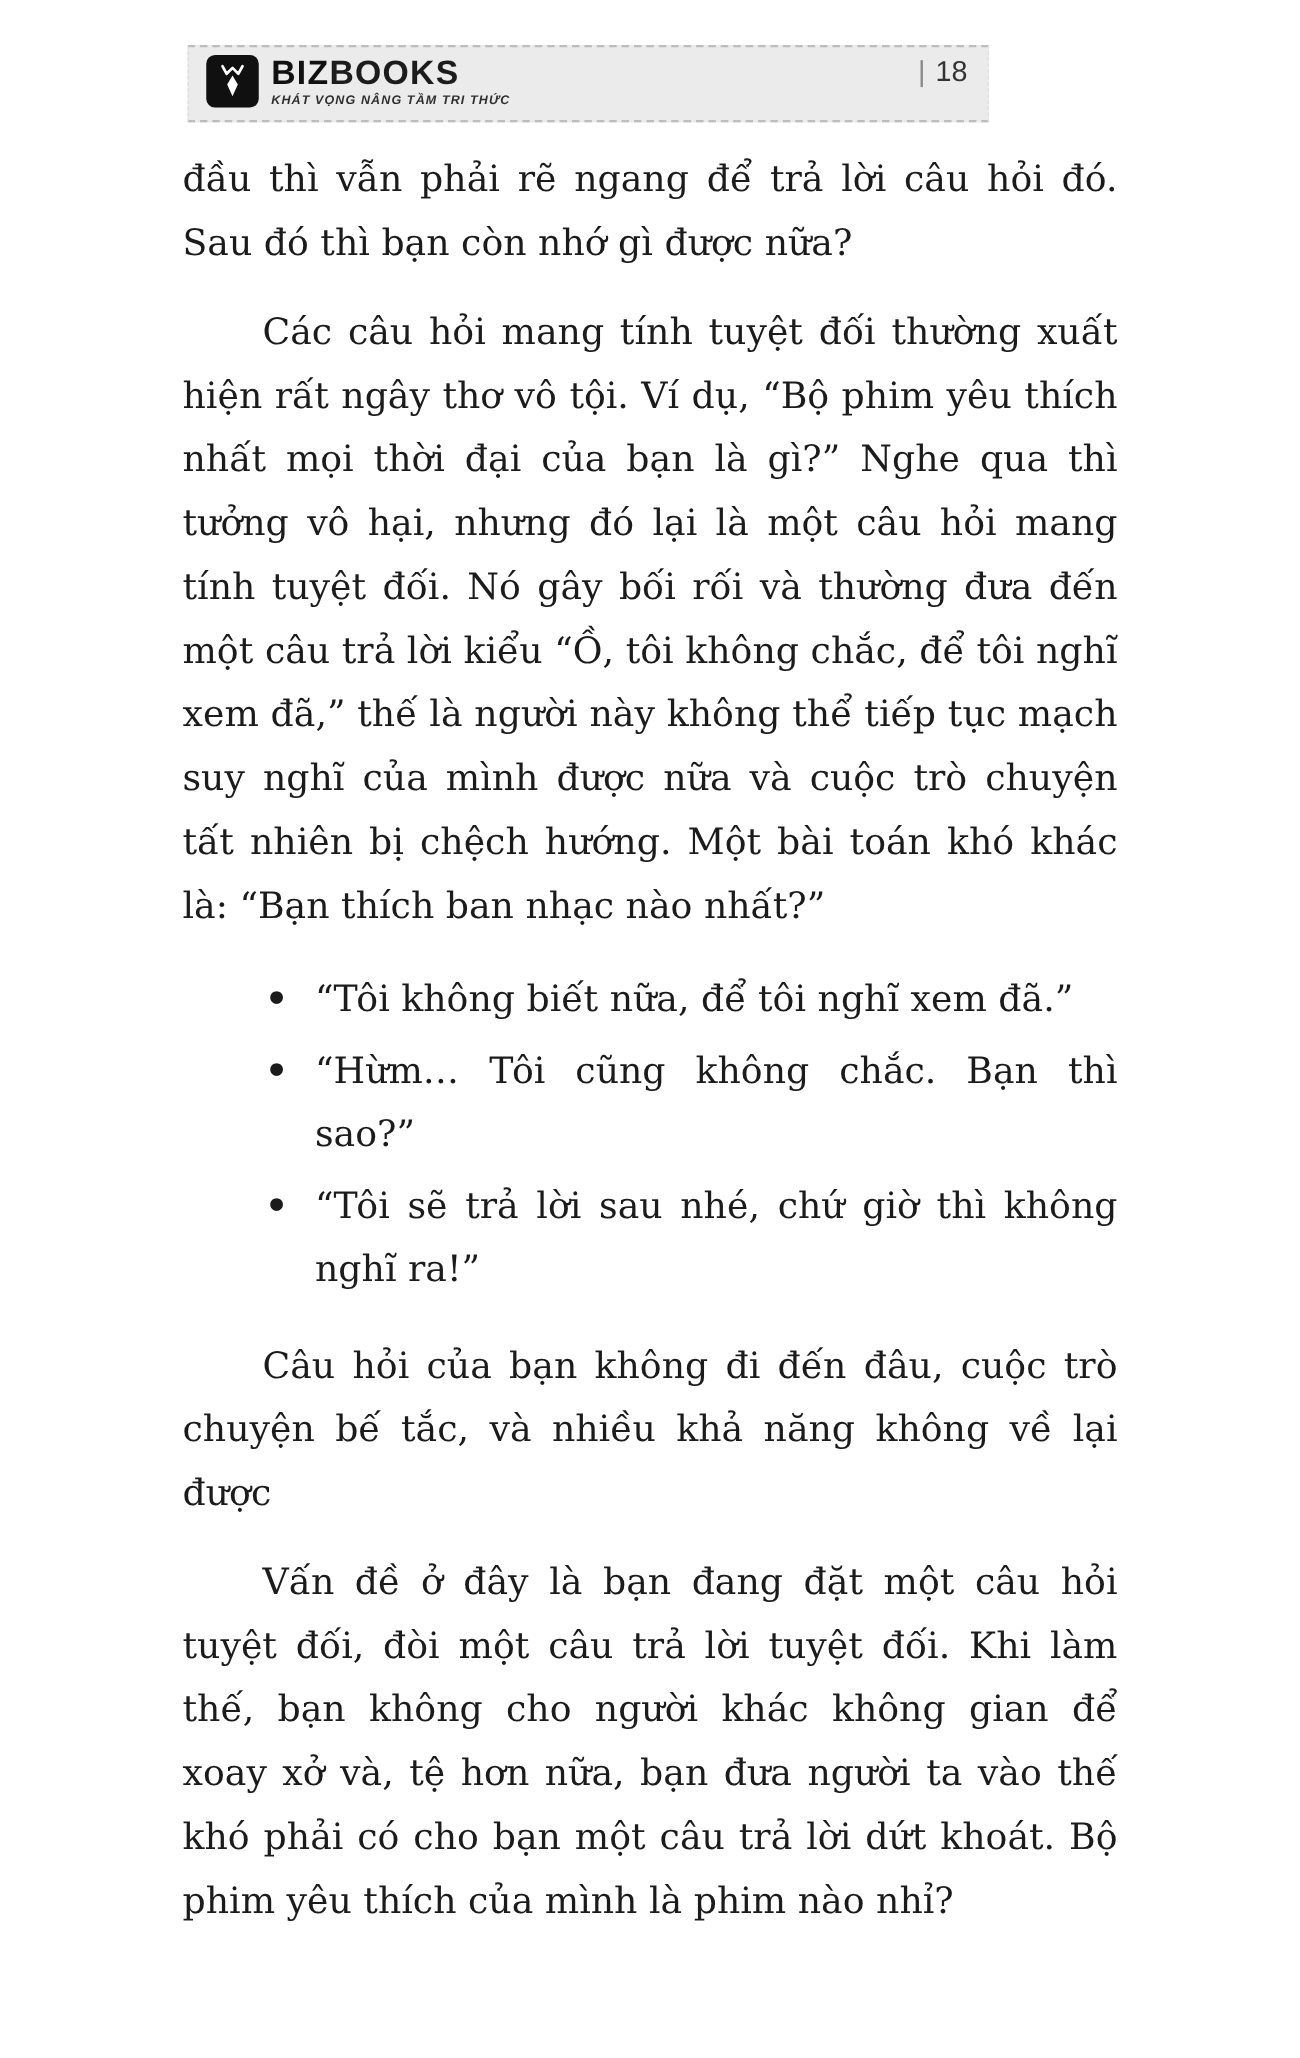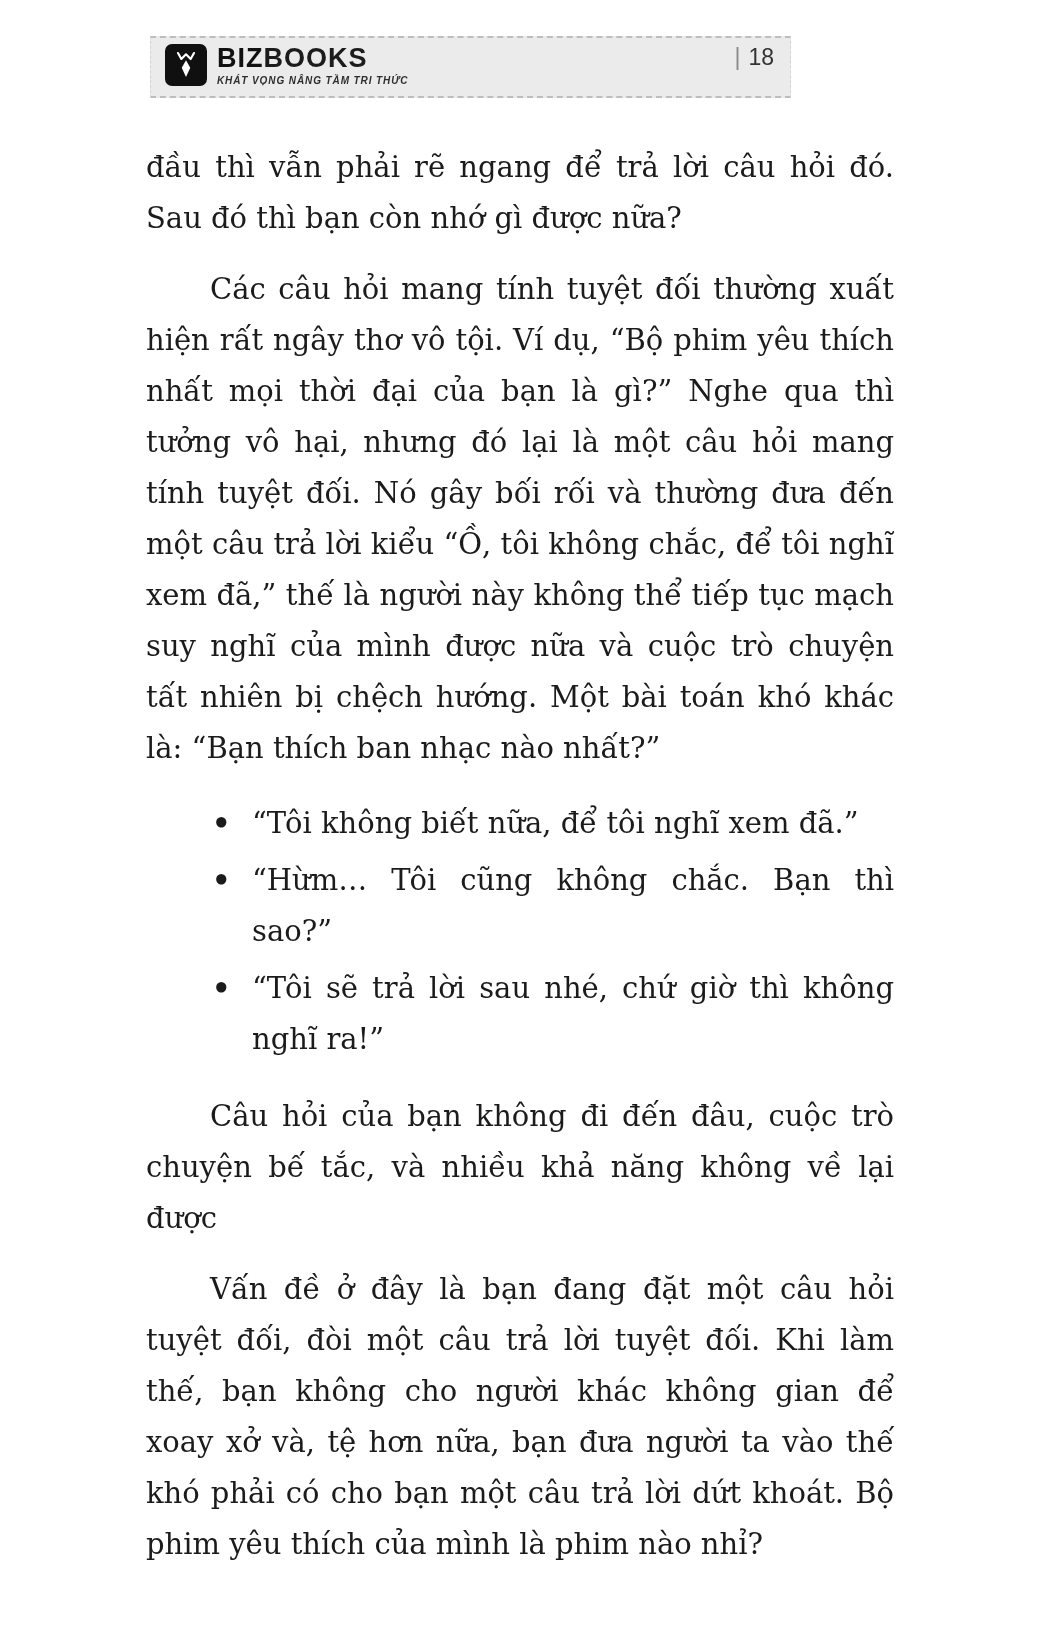--- a/index.html
+++ b/index.html
@@ -80,21 +80,21 @@
     align-items: center;
     gap: 8px;
   }
   .page-number .pn-bar {
     color: #8a8a8a;
     font-weight: 400;
   }
 
   
   .content {
-    margin-top: 44px;
+    margin-top: 20px;
     padding: 0 146px;
     font-size: 29px;
     line-height: 51px;
     text-align: justify;
   }
   .para {
     margin: 0 0 20px 0;
     text-indent: 64px;
   }
   .para.no-indent {

